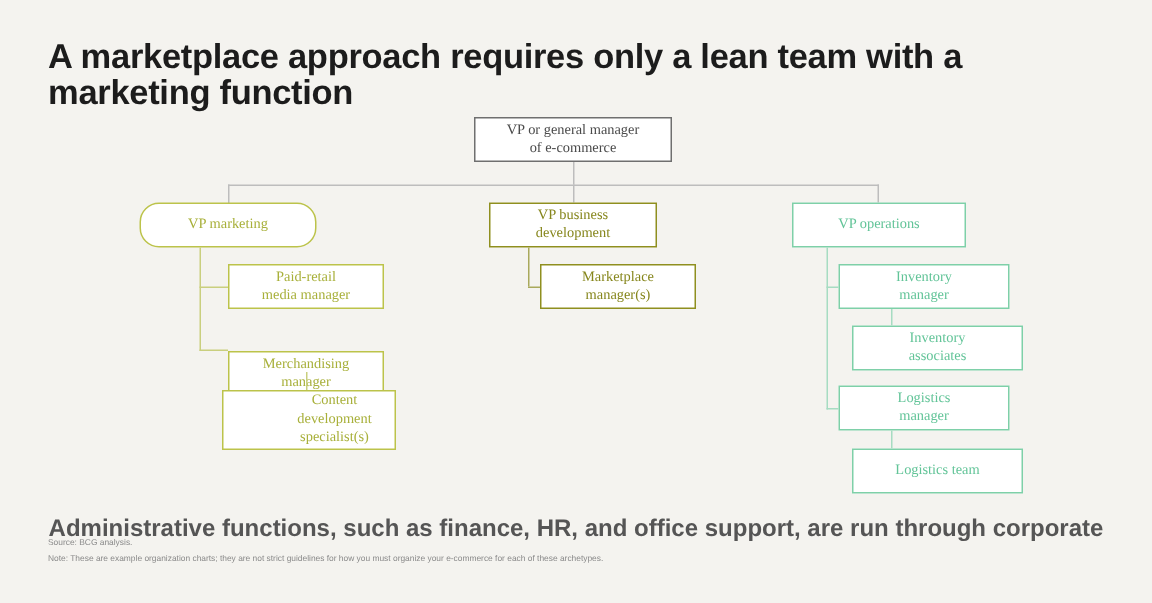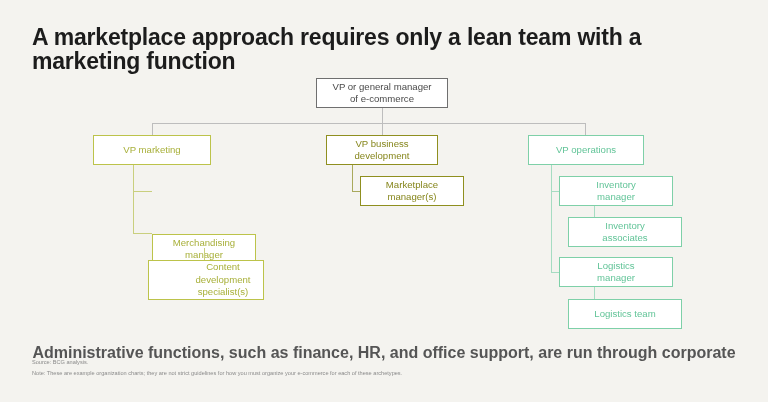--- a/index.html
+++ b/index.html
@@ -39,20 +39,21 @@
     background: #ffffff;
     border: 1.4px solid #999999;
     display: flex;
     align-items: center;
     justify-content: center;
     text-align: center;
     font-size: 9.6px;
     line-height: 12.4px;
     color: #555555;
     padding: 2px 4px;
+    font-family: Liberation Serif, serif;
   }
   .node span {
     display: block;
     white-space: pre-line;
   }
 
   .node.root {
     border-color: #6f6f6f;
     color: #4a4a4a;
   }
@@ -122,28 +123,32 @@
   </div>
 
   <div class="line v gray" style="left:381.5px; top:108px; height:15px;"></div>
 
   <div class="line h gray" style="left:152px; top:122.5px; width:434px;"></div>
 
   <div class="line v gray" style="left:152px; top:122.5px; height:13px;"></div>
   <div class="line v gray" style="left:381.5px; top:122.5px; height:13px;"></div>
   <div class="line v gray" style="left:585px; top:122.5px; height:13px;"></div>
 
-  <div class="node mkt" style="left:93px; top:135px; width:118px; height:30px;">
+  <div class="node mkt" style="left:93px; top:135px; width:118px; height:30px;border-radius:13px;">
     <span>VP marketing</span>
   </div>
 
   <div class="line v mkt" style="left:133px; top:165px; height:69px;"></div>
   <div class="line h mkt" style="left:133px; top:190.5px; width:19px;"></div>
   <div class="line h mkt" style="left:133px; top:232.5px; width:19px;"></div>
 
+  <div class="node mkt" style="left:152px; top:176px; width:104px; height:30px;">
+    <span>Paid-retail
+media manager</span>
+  </div>
 
   <div class="node mkt" style="left:152px; top:234px; width:104px; height:30px;">
     <span>Merchandising
 manager</span>
   </div>
 
   <div class="line v mkt" style="left:204px; top:248px; height:12px;"></div>
 
   <div class="node mkt" style="left:148px; top:260px; width:116px; height:40px;padding-left:38px;">
     <span>Content development

